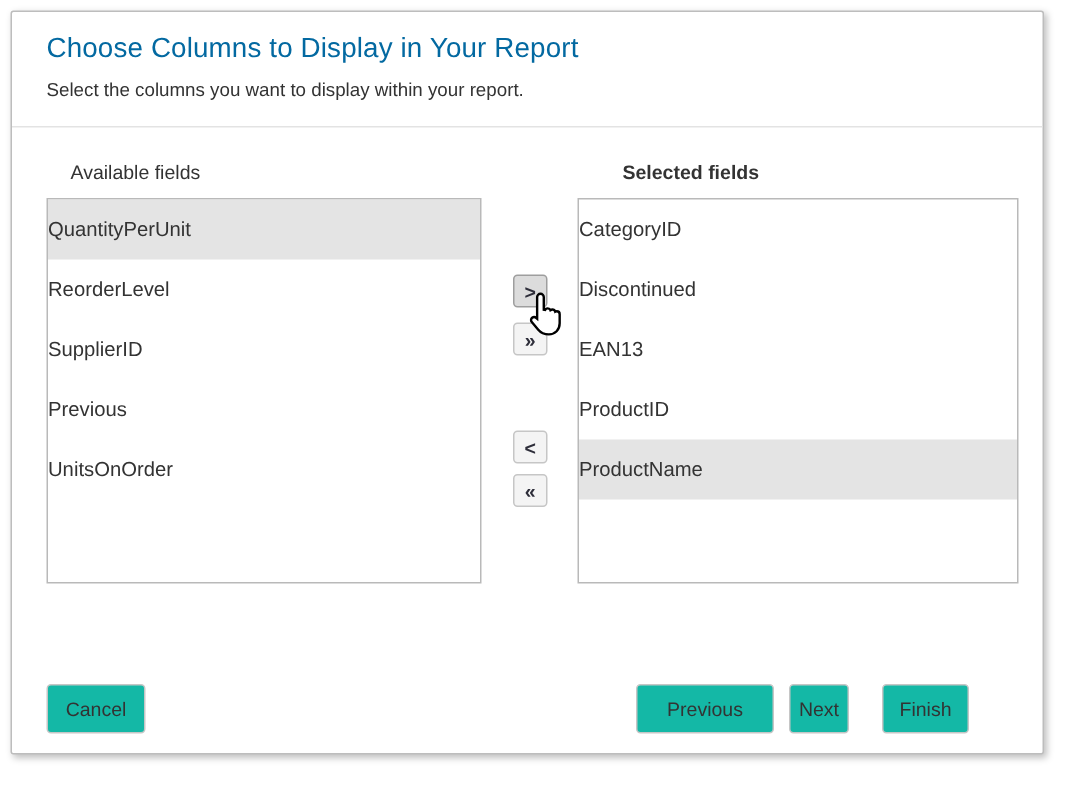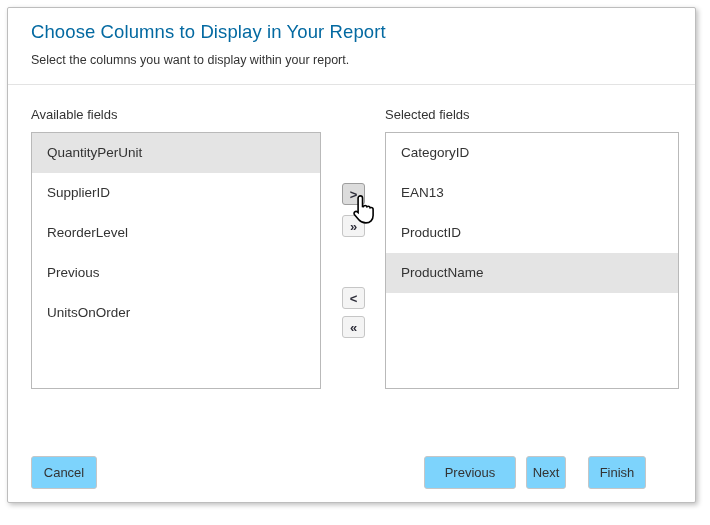--- a/index.html
+++ b/index.html
@@ -42,37 +42,37 @@
     left: 0; top: 76px;
     width: 100%; height: 0;
     border-top: 1px solid #e3e3e3;
   }
   .field-label {
     position: absolute;
     top: 99px;
     font-size: 13px;
     color: #333333;
     white-space: nowrap;
+    margin-left: 16px;
   }
   .label-left  { left: 23px; }
-  .label-right { left: 377px; }
+  .label-right { left: 391px; font-weight: bold; }
   .list {
     position: absolute;
     top: 124px;
     height: 255px;
     background: #ffffff;
     border: 1px solid #b9b9b9;
     overflow: hidden;
   }
   .list-left  { left: 23px;  width: 288px; }
   .list-right { left: 377px; width: 292px; }
   .list-item {
     height: 40px;
     line-height: 40px;
-    padding-left: 15px;
     font-size: 13.5px;
     color: #333333;
     white-space: nowrap;
     overflow: hidden;
   }
   .list-item.selected {
     background: #e4e4e4;
   }
   .xfer-btn {
     position: absolute;
@@ -96,21 +96,21 @@
     border-color: #9e9e9e;
   }
   .btn-move-right     { top: 175px; }
   .btn-move-all-right { top: 207px; }
   .btn-move-left      { top: 279px; }
   .btn-move-all-left  { top: 308px; }
   .footer-btn {
     position: absolute;
     top: 448px;
     height: 33px;
-    background: #7dd3fc;
+    background: #14b8a6;
     border: 1px solid #c6c6c6;
     border-radius: 3px;
     font-size: 13px;
     color: #333333;
     display: flex;
     align-items: center;
     justify-content: center;
     box-sizing: border-box;
     padding: 0;
     font-family: "Liberation Sans", sans-serif;
@@ -135,27 +135,28 @@
 
   <div class="title">Choose Columns to Display in Your Report</div>
   <div class="subtitle">Select the columns you want to display within your report.</div>
   <div class="header-divider"></div>
 
   <div class="field-label label-left">Available fields</div>
   <div class="field-label label-right">Selected fields</div>
 
   <div class="list list-left">
       <div class="list-item selected">QuantityPerUnit</div>
+      <div class="list-item">ReorderLevel</div>
       <div class="list-item">SupplierID</div>
-      <div class="list-item">ReorderLevel</div>
       <div class="list-item">Previous</div>
       <div class="list-item">UnitsOnOrder</div>
     </div>
   <div class="list list-right">
       <div class="list-item">CategoryID</div>
+      <div class="list-item">Discontinued</div>
       <div class="list-item">EAN13</div>
       <div class="list-item">ProductID</div>
       <div class="list-item selected">ProductName</div>
     </div>
 
   <button class="xfer-btn btn-move-right hovered">
     <span>&gt;</span>
   </button>
   <button class="xfer-btn btn-move-all-right">
     <span>»</span>

